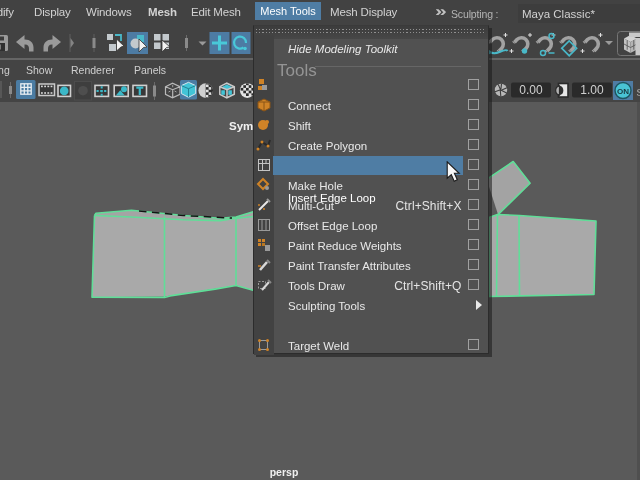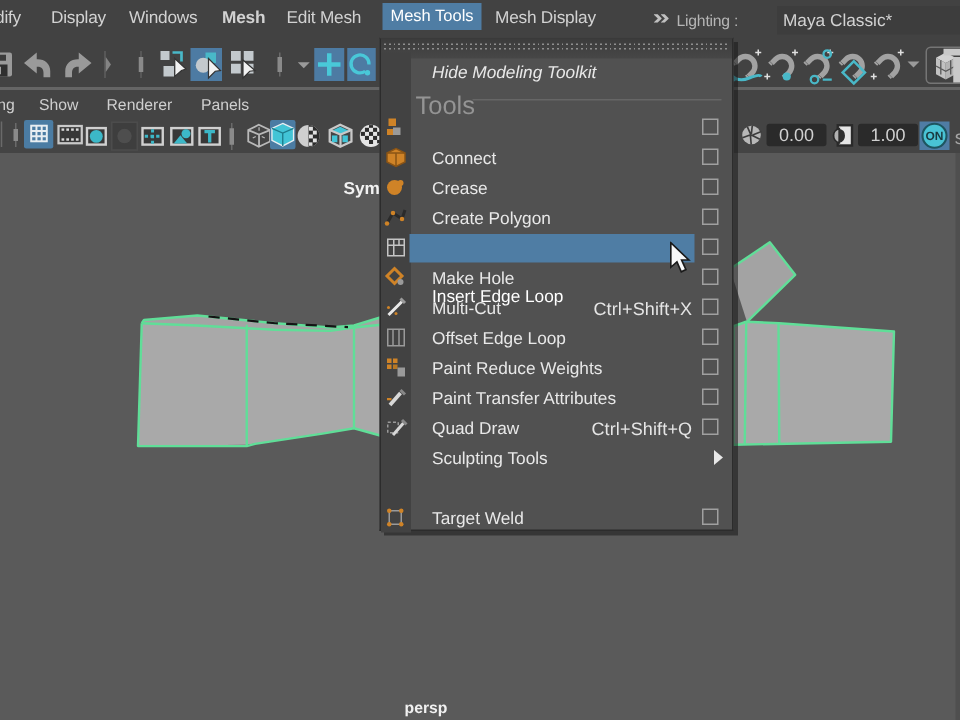--- a/index.html
+++ b/index.html
@@ -37,21 +37,21 @@
 <div id="root">
   <div id="topbar" class="abs"></div>
   <div class="mlabel" style="left:-19px;">Modify</div>
   <div class="mlabel" style="left:34px;">Display</div>
   <div class="mlabel" style="left:86px;">Windows</div>
   <div class="mlabel" style="left:148px;font-weight:bold;">Mesh</div>
   <div class="mlabel" style="left:191px;">Edit Mesh</div>
   <div id="mtools">Mesh Tools</div>
   <div class="mlabel" style="left:330px;">Mesh Display</div>
   <div class="mlabel" style="left:435px; top:2.5px; color:#c0c0c0; font-size:14px; font-weight:bold; transform:scaleX(1.5); transform-origin:0 50%;">»</div>
-  <div class="mlabel" style="left:451px; color:#b5b5b5; font-size:10.5px; top:6px;">Lighting :</div>
+  <div class="mlabel" style="left:451px; color:#b5b5b5; font-size:10.5px; top:6px;">Sculpting :</div>
   <div id="wsbox">
       <span>Maya Classic*</span>
     </div>
 
   <svg id="shelfsvg" class="abs" style="left:0;top:26px;" width="640" height="33" viewBox="0 0 640 33">
 
     <rect x="-8" y="9" width="16" height="16" rx="1.5" fill="#9a9a9a"></rect>
       <rect x="-5" y="17" width="10" height="8" fill="#2f2f2f"></rect>
       <rect x="-3" y="18.5" width="3.5" height="5" fill="#c9c9c9"></rect>
       <rect x="-4" y="10.5" width="8" height="4" fill="#3b3b3b"></rect>
@@ -307,21 +307,21 @@
           <line x1="8" y1="5" x2="8" y2="14" stroke="#8a5416"></line>
         </svg>
         <span class="txt">Connect</span>
         <span class="cb"></span>
       </div>
     <div class="mrow" style="top:89px;">
         <svg class="ic" width="16" height="16" viewBox="0 0 16 16" style="position:absolute;left:2px;top:2px;">
           <circle cx="7" cy="8" r="5" fill="#cf8327"></circle>
           <circle cx="11" cy="5" r="2" fill="#cf8327"></circle>
         </svg>
-        <span class="txt">Crease</span>
+        <span class="txt">Shift</span>
         <span class="cb"></span>
       </div>
     <div class="mrow" style="top:109px;">
         <svg class="ic" width="16" height="16" viewBox="0 0 16 16" style="position:absolute;left:2px;top:2px;">
           <polyline points="2,12 6,5 12,9 14,3" fill="none" stroke="#2a2a2a" stroke-width="2"></polyline>
           <circle cx="2" cy="12" r="1.5" fill="#cf8327"></circle>
           <circle cx="6" cy="5" r="1.5" fill="#cf8327"></circle>
           <circle cx="12" cy="9" r="1.5" fill="#cf8327"></circle>
         </svg>
         <span class="txt">Create Polygon</span>
@@ -384,21 +384,21 @@
         </svg>
         <span class="txt">Paint Reduce Weights</span>
         <span class="cb"></span>
       </div>
     <div class="mrow" style="top:249px;">
         <svg class="ic" width="16" height="16" viewBox="0 0 16 16" style="position:absolute;left:2px;top:2px;">
           <rect x="2.5" y="4.5" width="7" height="7" fill="none" stroke="#9a9a9a" stroke-dasharray="2 1.5"></rect>
           <line x1="6" y1="13" x2="13" y2="5" stroke="#d8d8d8" stroke-width="2"></line>
           <line x1="12" y1="3" x2="15" y2="6" stroke="#888" stroke-width="2"></line>
         </svg>
-        <span class="txt">Quad Draw</span>
+        <span class="txt">Tools Draw</span>
         <span class="sc">Ctrl+Shift+Q</span>
         <span class="cb"></span>
       </div>
     <div class="mrow" style="top:269px;">
         <span class="txt">Sculpting Tools</span>
         <svg width="8" height="10" viewBox="0 0 8 10" style="position:absolute;left:221px;top:5px;">
           <polygon points="1,0 7,5 1,10" fill="#e8e8e8"></polygon>
         </svg>
       </div>
     <div class="mrow" style="top:309px;">

